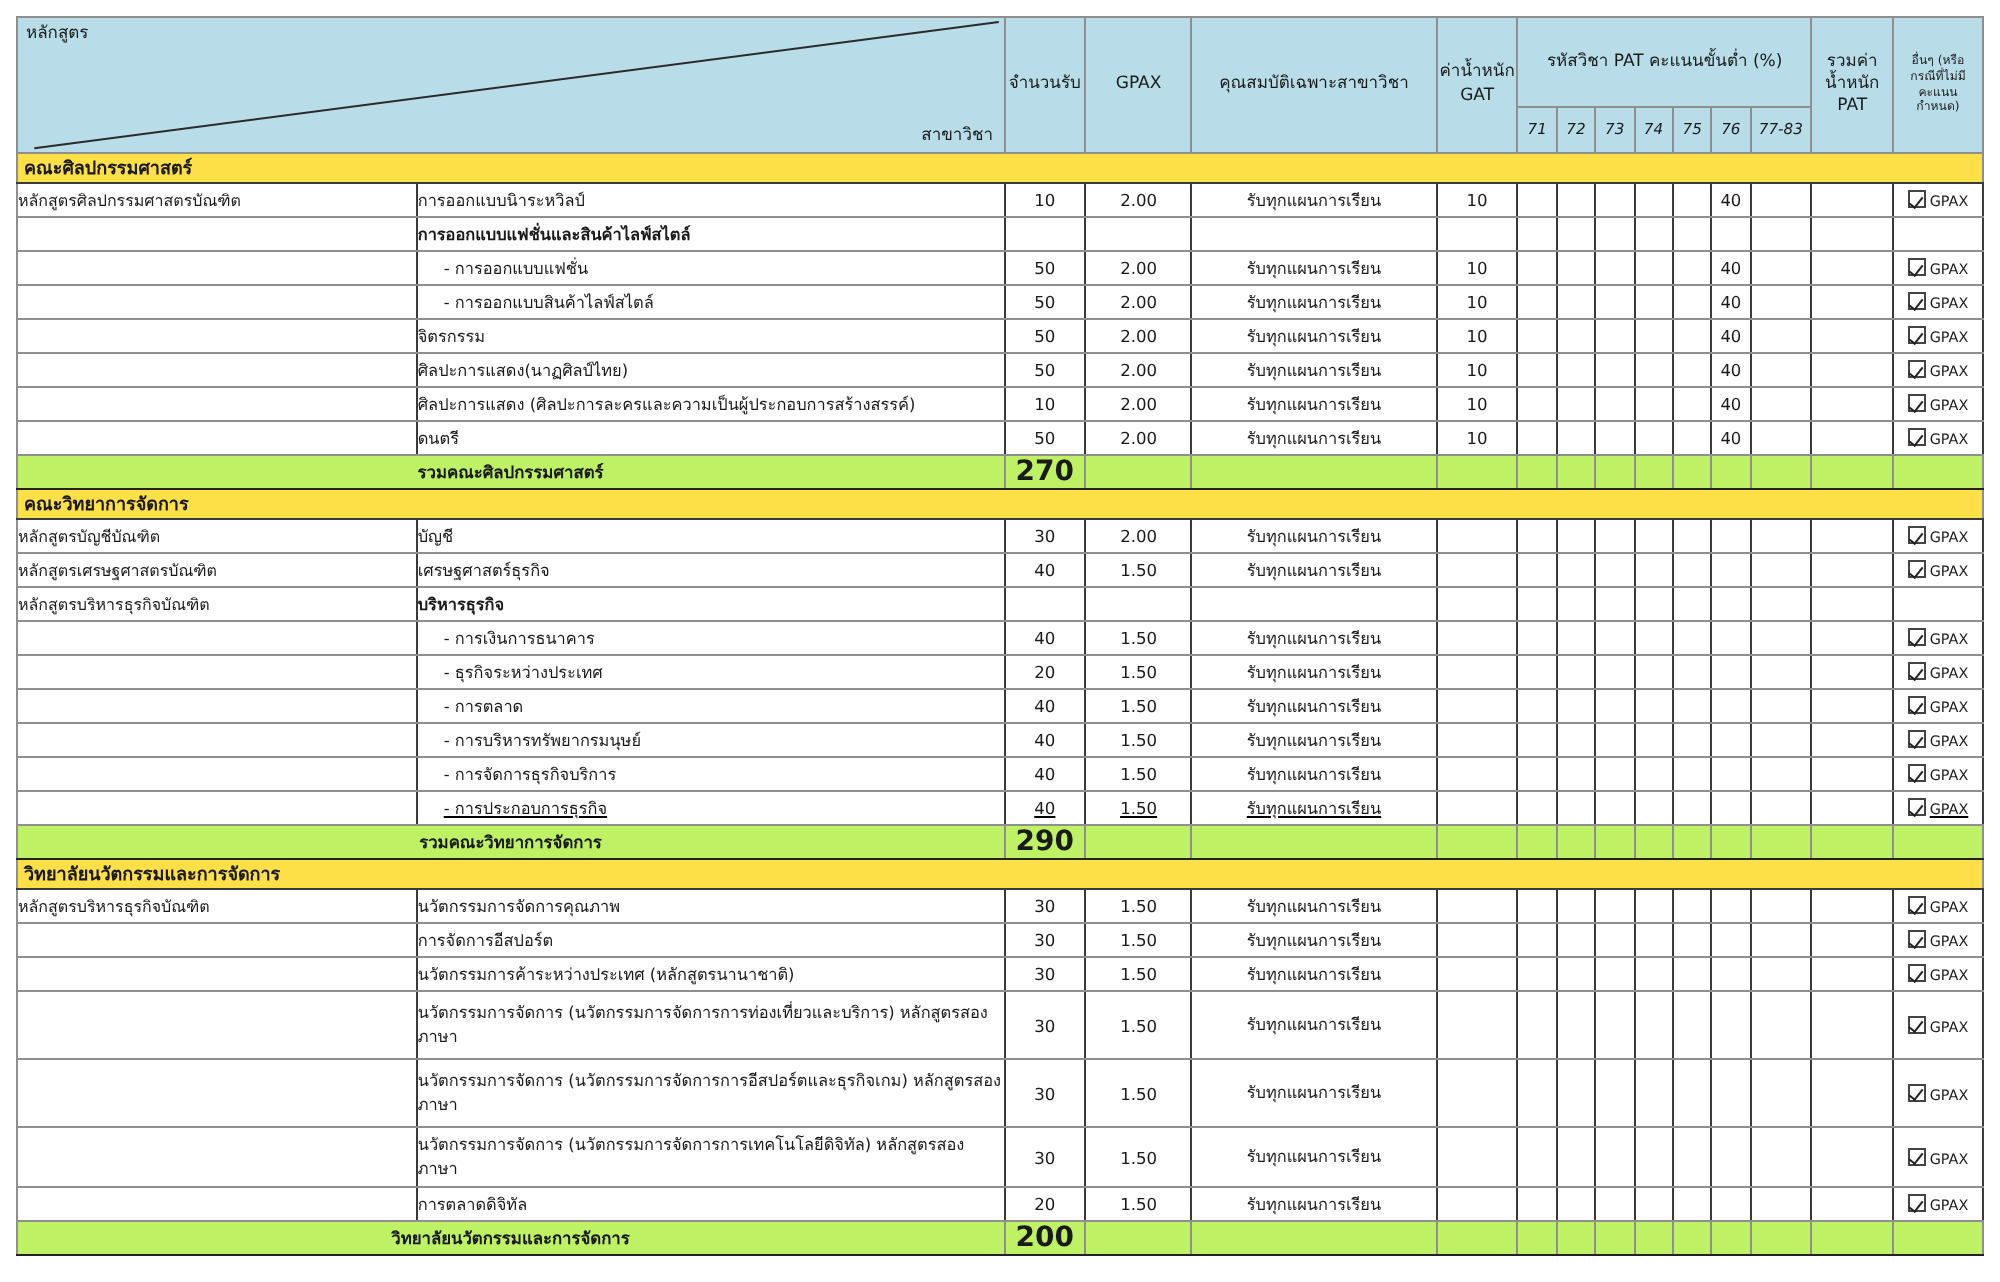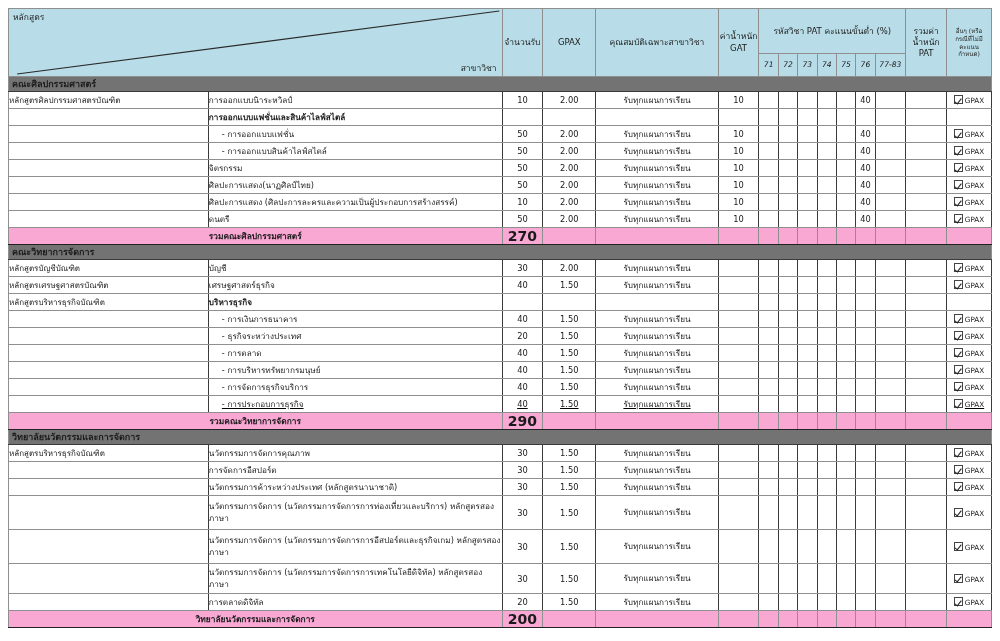--- a/index.html
+++ b/index.html
@@ -141,33 +141,33 @@
     top: 0.5px;
     width: 3px;
     height: 6px;
     border-right: 1.2px solid #222;
     border-bottom: 1.2px solid #222;
     transform: rotate(38deg);
   }
 
   
   tr.faculty td {
-    background: #737373;
+    background: #fde047;
     border-top: 1.4px solid #3a3a3a;
     border-bottom: 1.4px solid #3a3a3a;
     height: 15px;
   }
   tr.faculty td.fname {
     font-weight: bold;
     font-size: 9px;
     padding-left: 3px;
     text-align: left;
   }
   tr.total td {
-    background: #f9a8d4;
+    background: #bef264;
     border-top: 1.4px solid #222;
     border-bottom: 1.4px solid #222;
     height: 16px;
   }
   tr.total td.tlabel {
     font-weight: bold;
     font-size: 8.4px;
     text-align: center;
   }
   tr.total td.tnum {

